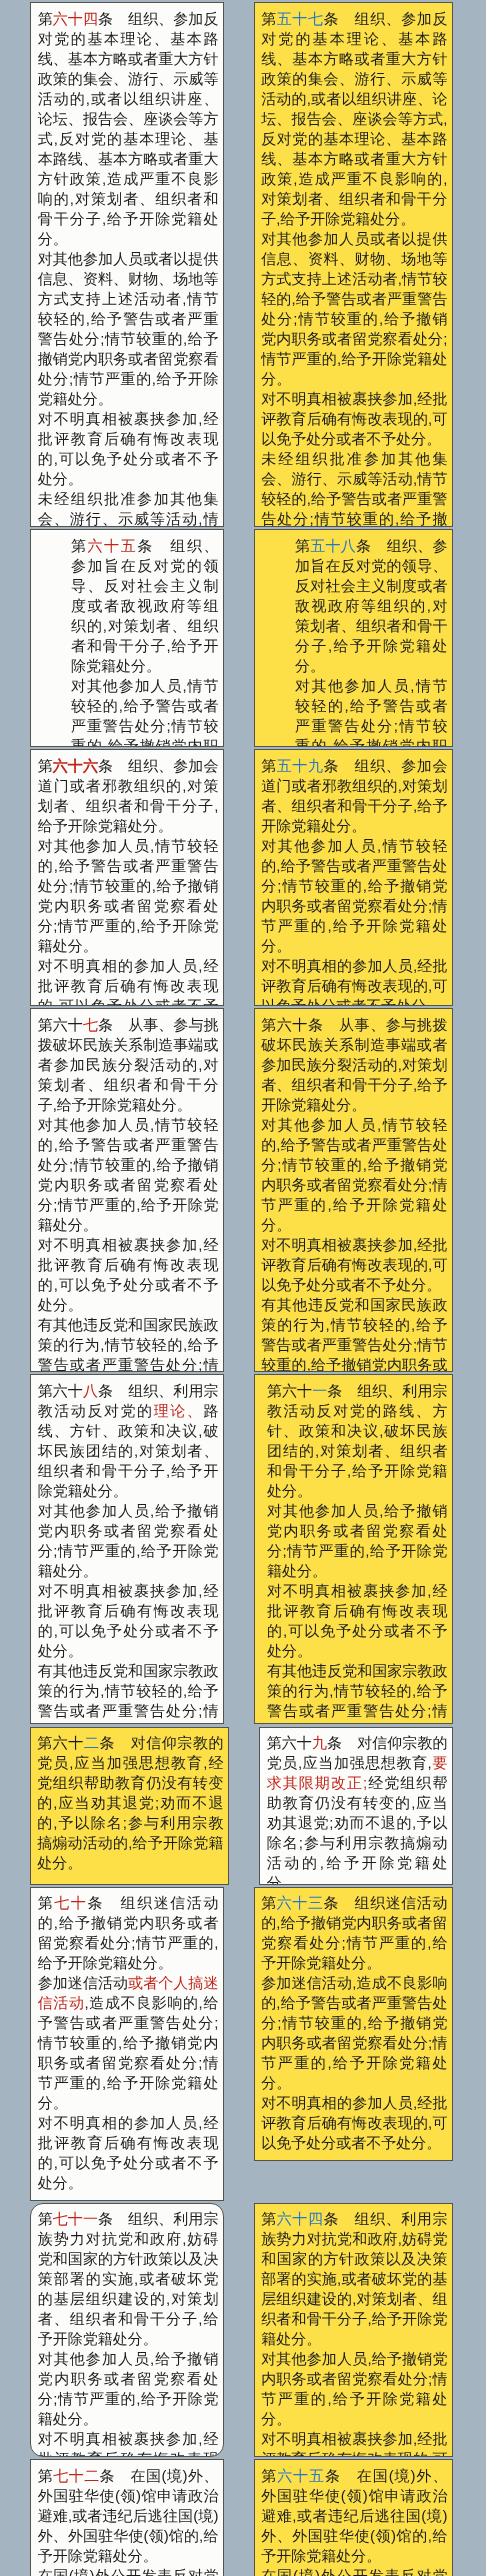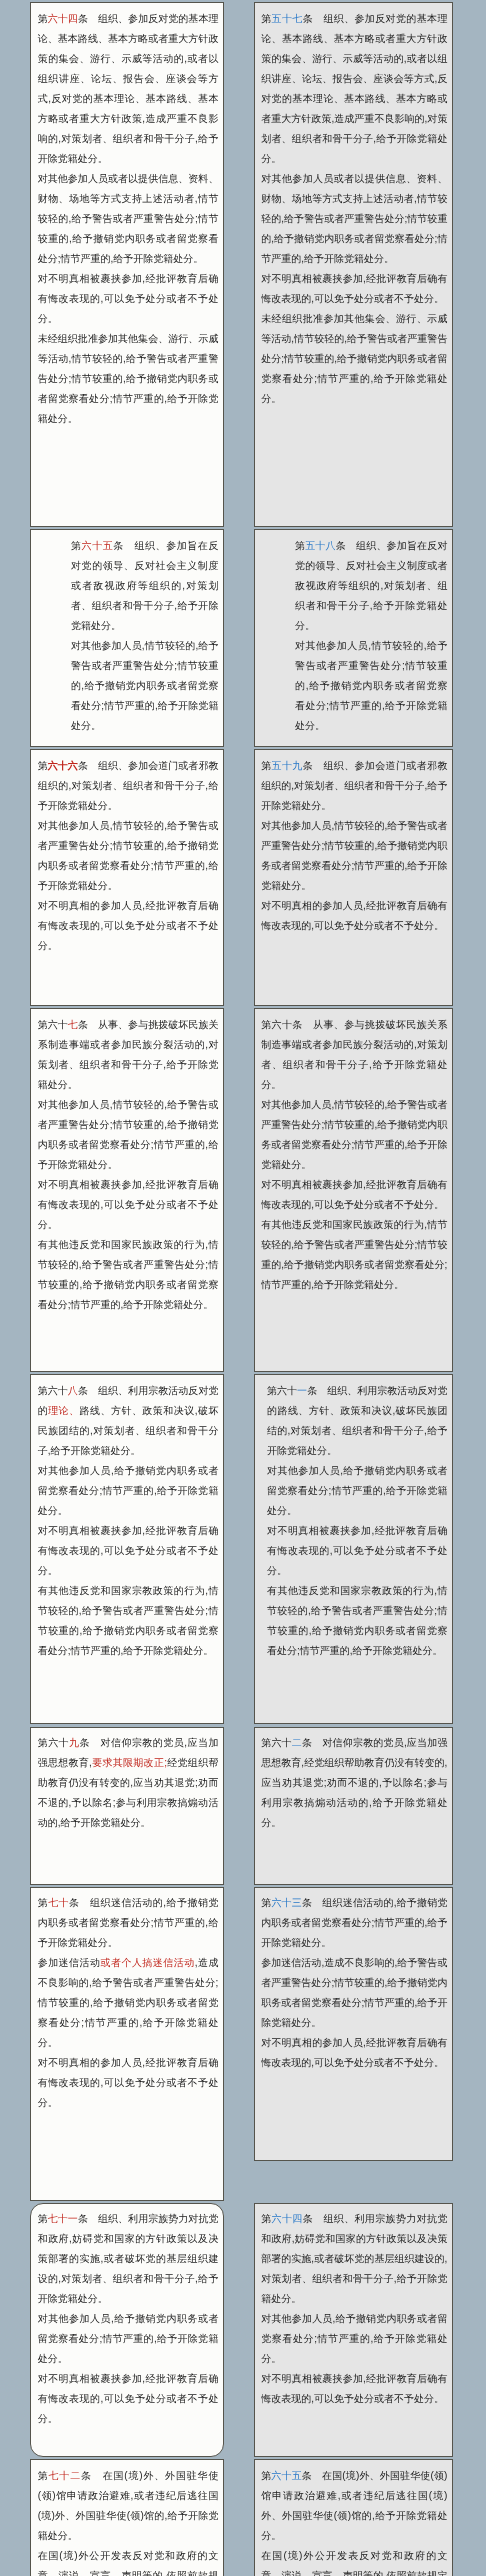--- a/index.html
+++ b/index.html
@@ -14,33 +14,33 @@
   }
   .row{
     display:flex;
     gap:30px;
     margin-bottom:2.1px;
   }
   .cell{
     box-sizing:border-box;
     border:0.5px solid #55544c;
     overflow:hidden;
-    font-size:10px;
+    font-size:15px;
     line-height:20px;
     color:#1c1c1c;
     text-align:justify;
   }
   .cell.left{
     width:194px;
     background:#fcfcfa;
     padding:5.7px 4.6px 0 6.7px;
   }
   .cell.right{
     width:199px;
-    background:#e5e5e5;
+    background:#fde047;
     padding:5.7px 4.6px 0 6.2px;
   }
   .cell p{margin:0;padding:0;}
 </style>
 </head>
 <body>
 
 <div id="table-wrap">
   <div id="rows">
       <div class="row">
@@ -101,25 +101,25 @@
           <p><span>有其他违反党和国家宗教政策的行为,情节较轻的,给予警告或者严重警告处分;情节较重的,给予撤销党内职务或者留党察看处分;情节严重的,给予开除党籍处分。</span></p>
         </div>
         <div class="cell right" style="height: 350px; padding-left: 12px;">
           <p><span><span>第</span><span>六十</span><span style="color: rgb(40, 120, 200);">一</span><span>条　</span></span><span>组织、利用宗教活动反对党的路线、方针、政策和决议,破坏民族团结的,对策划者、组织者和骨干分子,给予开除党籍处分。</span></p>
           <p><span>对其他参加人员,给予撤销党内职务或者留党察看处分;情节严重的,给予开除党籍处分。</span></p>
           <p><span>对不明真相被裹挟参加,经批评教育后确有悔改表现的,可以免予处分或者不予处分。</span></p>
           <p><span>有其他违反党和国家宗教政策的行为,情节较轻的,给予警告或者严重警告处分;情节较重的,给予撤销党内职务或者留党察看处分;情节严重的,给予开除党籍处分。</span></p>
         </div>
       </div>
       <div class="row">
+        <div class="cell right" style="height: 158px;">
+          <p><span><span>第</span><span>六十</span><span style="color: rgb(40, 120, 200);">二</span><span>条　</span></span><span>对信仰宗教的党员,应当加强思想教育,经党组织帮助教育仍没有转变的,应当劝其退党;劝而不退的,予以除名;参与利用宗教搞煽动活动的,给予开除党籍处分。</span></p>
+        </div>
         <div class="cell left" style="height: 158px;">
           <p><span><span>第</span><span>六十</span><span style="color: rgb(192, 37, 28);">九</span><span>条　</span></span><span>对信仰宗教的党员,应当加强思想教育,</span><span style="color: rgb(192, 37, 28);">要求其限期改正;</span><span>经党组织帮助教育仍没有转变的,应当劝其退党;劝而不退的,予以除名;参与利用宗教搞煽动活动的,给予开除党籍处分。</span></p>
-        </div>
-        <div class="cell right" style="height: 158px;">
-          <p><span><span>第</span><span>六十</span><span style="color: rgb(40, 120, 200);">二</span><span>条　</span></span><span>对信仰宗教的党员,应当加强思想教育,经党组织帮助教育仍没有转变的,应当劝其退党;劝而不退的,予以除名;参与利用宗教搞煽动活动的,给予开除党籍处分。</span></p>
         </div>
       </div>
       <div class="row">
         <div class="cell left" style="height: 314px;">
           <p><span><span>第</span><span style="color: rgb(192, 37, 28);">七十</span><span>条　</span></span><span>组织迷信活动的,给予撤销党内职务或者留党察看处分;情节严重的,给予开除党籍处分。</span></p>
           <p><span>参加迷信活动</span><span style="color: rgb(192, 37, 28);">或者个人搞迷信活动</span><span>,造成不良影响的,给予警告或者严重警告处分;情节较重的,给予撤销党内职务或者留党察看处分;情节严重的,给予开除党籍处分。</span></p>
           <p><span>对不明真相的参加人员,经批评教育后确有悔改表现的,可以免予处分或者不予处分。</span></p>
         </div>
         <div class="cell right" style="height: 274px;">
           <p><span><span>第</span><span style="color: rgb(40, 120, 200);">六十三</span><span>条　</span></span><span>组织迷信活动的,给予撤销党内职务或者留党察看处分;情节严重的,给予开除党籍处分。</span></p>

